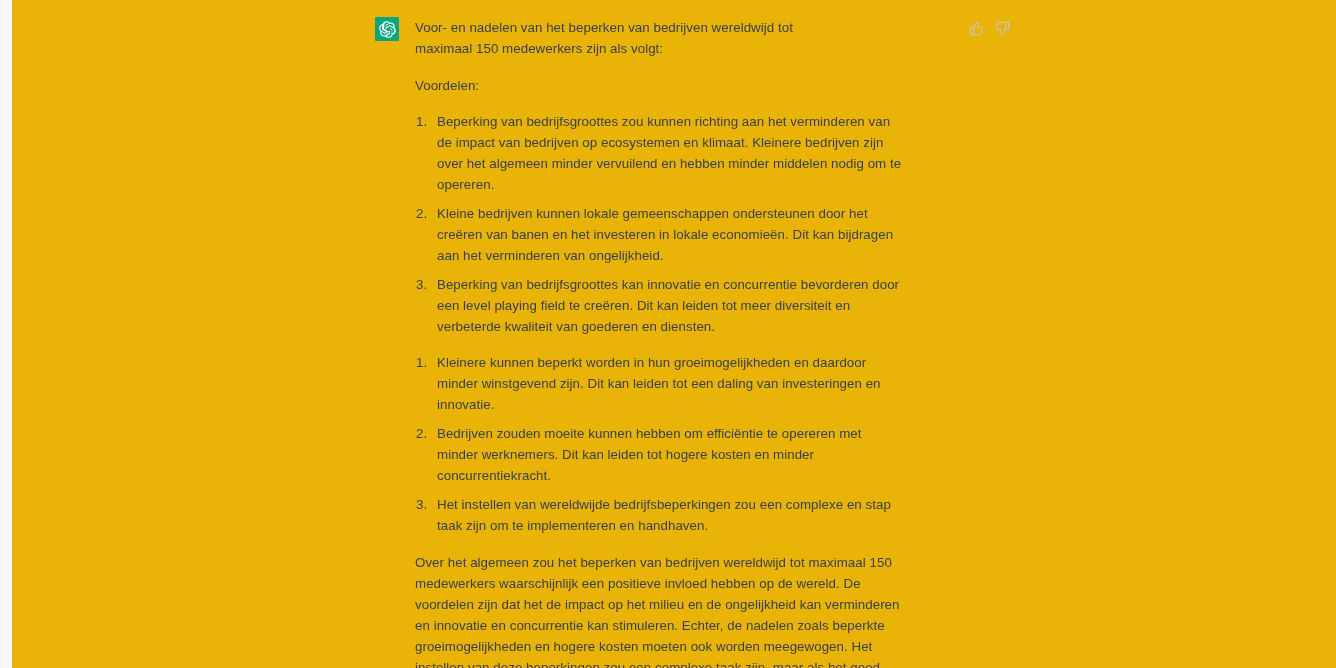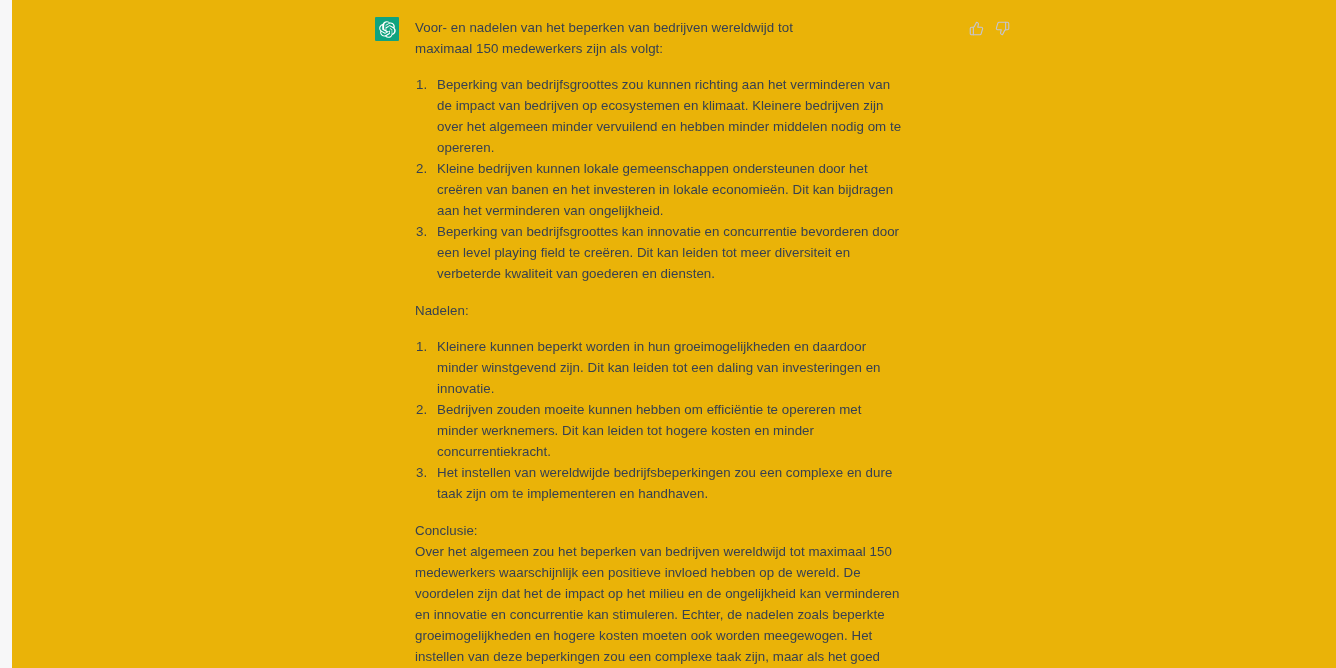--- a/index.html
+++ b/index.html
@@ -75,21 +75,21 @@
     list-style: none;
     counter-reset: md;
   }
   ol.md-list > li {
     counter-increment: md;
     position: relative;
     padding-left: 22px;
     margin: 0 0 0 0;
   }
   ol.md-list > li + li {
-    margin-top: 0px;
+    margin-top: 8px;
   }
   ol.md-list > li::before {
     content: counter(md) ".";
     position: absolute;
     left: 1px;
     top: 0;
     width: 16px;
     color: #374151;
     font-size: 13.3px;
     line-height: 21px;
@@ -160,49 +160,48 @@
             <svg width="15" height="15" viewBox="0 0 24 24" fill="none" stroke="currentColor" stroke-width="1.8" stroke-linecap="round" stroke-linejoin="round" aria-hidden="true">
               <path d="M17 14V2"></path>
               <path d="M9 18.12 10 14H4.17a2 2 0 0 1-1.92-2.56l2.33-8A2 2 0 0 1 6.5 2H20a2 2 0 0 1 2 2v8a2 2 0 0 1-2 2h-2.76a2 2 0 0 0-1.79 1.11L12 22a3.13 3.13 0 0 1-3-3.88Z"></path>
             </svg>
           </span>
         </button>
       </div>
 
       <p class="intro-para">Voor- en nadelen van het beperken van bedrijven wereldwijd tot maximaal 150 medewerkers zijn als volgt:</p>
 
+      <p class="section-label">Voordelen:</p>
 
       <ol class="md-list">
         <li>
             <span class="li-text">Beperking van bedrijfsgroottes zou kunnen richting aan het verminderen van de impact van bedrijven op ecosystemen en klimaat. Kleinere bedrijven zijn over het algemeen minder vervuilend en hebben minder middelen nodig om te opereren.</span>
           </li>
         <li>
             <span class="li-text">Kleine bedrijven kunnen lokale gemeenschappen ondersteunen door het creëren van banen en het investeren in lokale economieën. Dit kan bijdragen aan het verminderen van ongelijkheid.</span>
           </li>
         <li>
             <span class="li-text">Beperking van bedrijfsgroottes kan innovatie en concurrentie bevorderen door een level playing field te creëren. Dit kan leiden tot meer diversiteit en verbeterde kwaliteit van goederen en diensten.</span>
           </li>
       </ol>
 
-      <p class="section-label">Nadelen:</p>
 
       <ol class="md-list">
         <li>
             <span class="li-text">Kleinere kunnen beperkt worden in hun groeimogelijkheden en daardoor minder winstgevend zijn. Dit kan leiden tot een daling van investeringen en innovatie.</span>
           </li>
         <li>
             <span class="li-text">Bedrijven zouden moeite kunnen hebben om efficiëntie te opereren met minder werknemers. Dit kan leiden tot hogere kosten en minder concurrentiekracht.</span>
           </li>
         <li>
-            <span class="li-text">Het instellen van wereldwijde bedrijfsbeperkingen zou een complexe en dure taak zijn om te implementeren en handhaven.</span>
+            <span class="li-text">Het instellen van wereldwijde bedrijfsbeperkingen zou een complexe en stap taak zijn om te implementeren en handhaven.</span>
           </li>
       </ol>
 
       <div class="conclusie-block">
-        <p>Conclusie:</p>
         <p>
             <span class="conclusie-text">Over het algemeen zou het beperken van bedrijven wereldwijd tot maximaal 150 medewerkers waarschijnlijk een positieve invloed hebben op de wereld. De voordelen zijn dat het de impact op het milieu en de ongelijkheid kan verminderen en innovatie en concurrentie kan stimuleren. Echter, de nadelen zoals beperkte groeimogelijkheden en hogere kosten moeten ook worden meegewogen. Het instellen van deze beperkingen zou een complexe taak zijn, maar als het goed wordt uitgevoerd, kan het een stap zijn in de richting van een duurzamere en meer gelijke wereld.</span>
           </p>
       </div>
 
     </div>
   </div>
 </div>
 
 </body></html>

